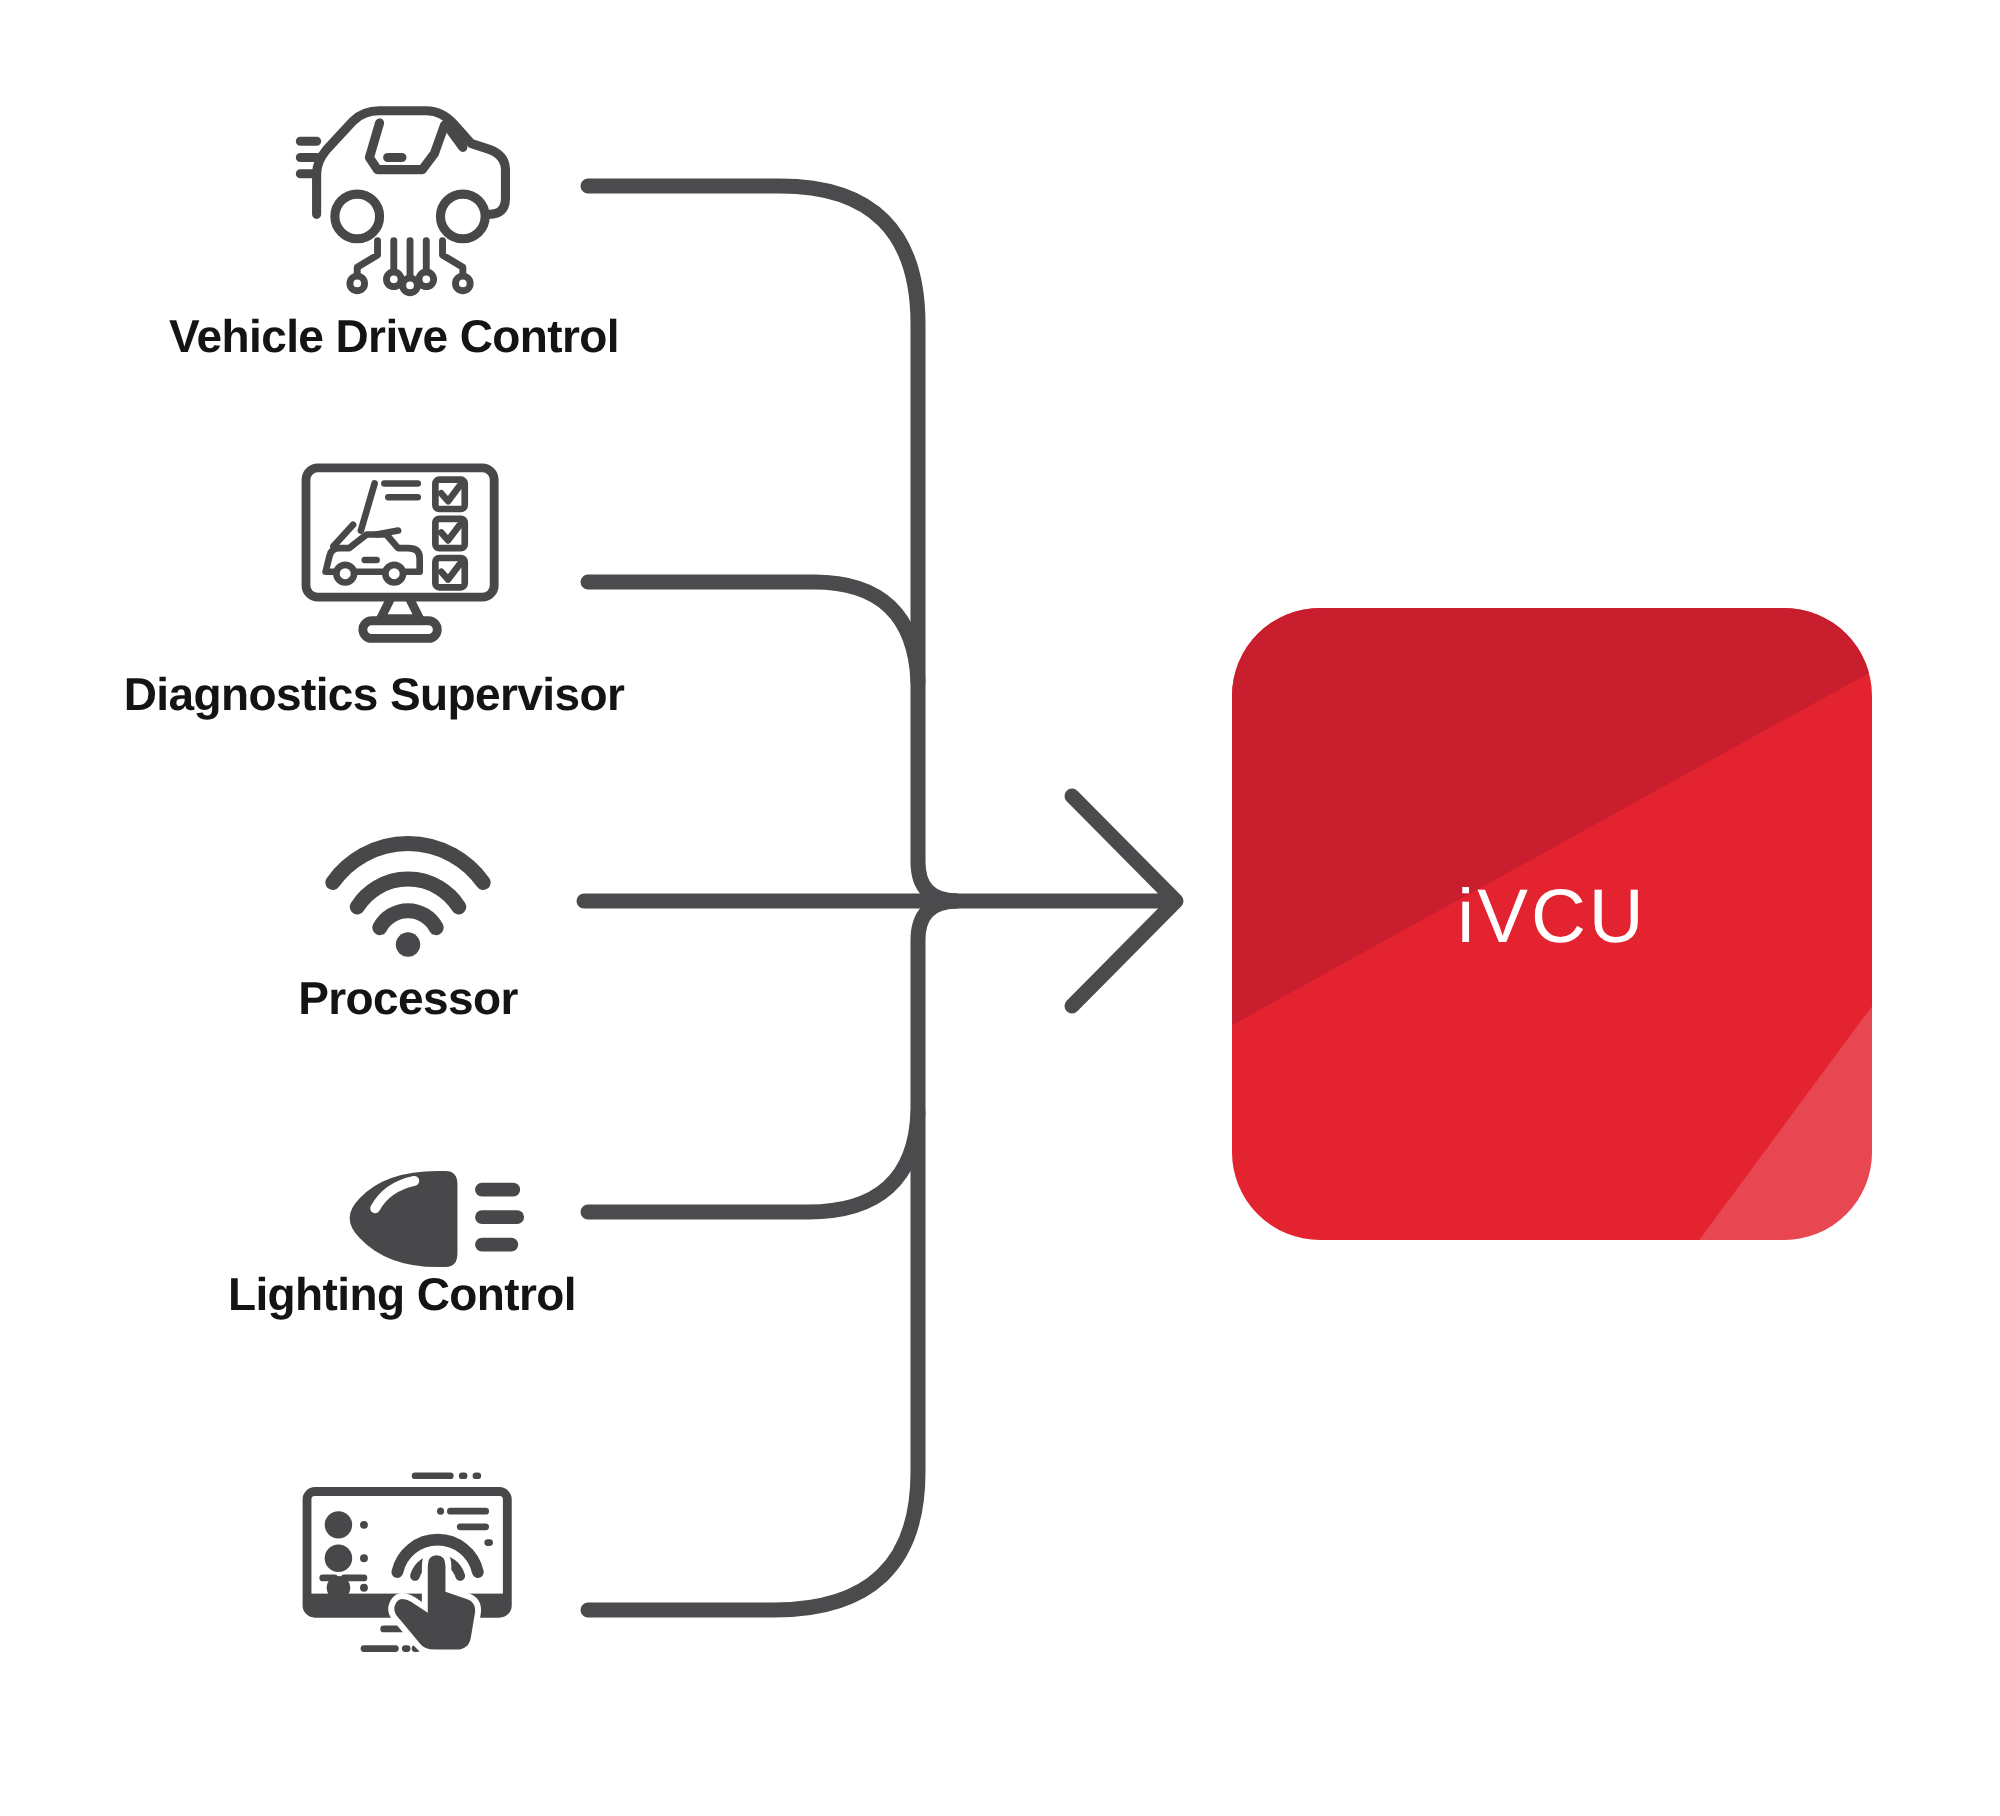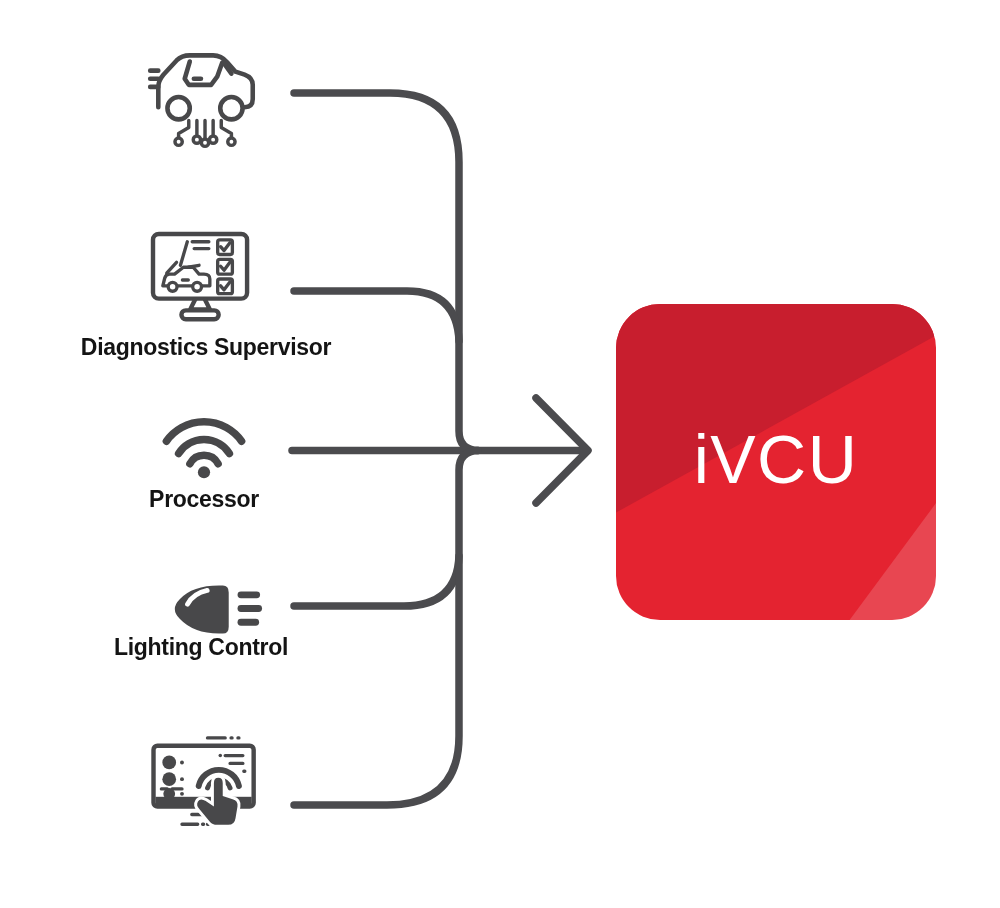--- a/index.html
+++ b/index.html
@@ -30,21 +30,21 @@
 
   .ivcu-box{
     position:absolute;left:616px;top:304px;width:320px;height:316px;
     border-radius:44px;background:var(--box-bright);overflow:hidden;
   }
   .facet{position:absolute;inset:0;}
   .facet-dark{background:var(--box-dark);clip-path:polygon(0 0,100% 0,100% 10%,0 66%);}
   .facet-light{background:var(--box-highlight);clip-path:polygon(100% 63%,100% 100%,73% 100%);}
   .ivcu-label{
     position:absolute;inset:0;display:flex;align-items:center;justify-content:center;
-    color:var(--box-text);font-size:68px;font-weight:400;letter-spacing:1.5px;
+    color:var(--box-text);font-size:38px;font-weight:400;letter-spacing:1.5px;
     padding-bottom:6px;
   }
 </style>
 </head>
 <body>
 
 <div class="canvas">
 
   <svg class="connectors" width="1000" height="908" viewBox="0 0 1000 908">
     <path d="M294 93 H390 Q459 93 459 162 V431 Q459 450 478 450.5"></path>
@@ -65,39 +65,40 @@
       <circle class="ic-stroke ic-white" cx="40" cy="71" r="11"></circle>
       <circle class="ic-stroke ic-white" cx="92" cy="71" r="11"></circle>
       <path class="ic-stroke-thin" d="M50 83 V90 L40 96 V99 M58 83 V97 M66 83 V100 M74 83 V97 M82 83 V90 L92 96 V99"></path>
       <circle class="ic-stroke-thin ic-white" cx="40" cy="104" r="3.6"></circle>
       <circle class="ic-stroke-thin ic-white" cx="58" cy="102" r="3.6"></circle>
       <circle class="ic-stroke-thin ic-white" cx="66" cy="105" r="3.6"></circle>
       <circle class="ic-stroke-thin ic-white" cx="74" cy="102" r="3.6"></circle>
       <circle class="ic-stroke-thin ic-white" cx="92" cy="104" r="3.6"></circle>
     </svg>
   </div>
+  <div class="src-label" style="left:32px;top:155px">Vehicle Drive Control</div>
 
   <div class="icon-box" style="left:148px;top:230px;width:108px;height:98px">
     <svg viewBox="0 0 110 100">
       <rect class="ic-stroke" x="5" y="4" width="96" height="66" rx="6"></rect>
       <path class="ic-stroke-thin" d="M40 12 L33 36 M45 12 H62 M47 19 H62"></path>
       <path class="ic-stroke-thin" d="M15 57 l2 -8 q1 -4 5 -4 h5 l9 -7 h10 l6 7 h5 q6 0 6 5 v7 z"></path>
       <path class="ic-stroke-thin" d="M19 44 L29 33 M41 38 L52 36"></path>
       <circle class="ic-stroke-thin ic-white" cx="25" cy="58" r="4.5"></circle>
       <circle class="ic-stroke-thin ic-white" cx="50" cy="58" r="4.5"></circle>
       <path class="ic-stroke-thin" d="M35 51 h6"></path>
       <rect class="ic-stroke-thin" x="71" y="10" width="15" height="15" rx="2"></rect>
       <rect class="ic-stroke-thin" x="71" y="30" width="15" height="15" rx="2"></rect>
       <rect class="ic-stroke-thin" x="71" y="50" width="15" height="15" rx="2"></rect>
       <path class="ic-stroke-thin" d="M74 17 l3.5 4 l6 -8 M74 37 l3.5 4 l6 -8 M74 57 l3.5 4 l6 -8"></path>
       <path class="ic-stroke" d="M48 71 l-5 10 h20 l-5 -10"></path>
       <rect class="ic-stroke" x="34" y="82" width="38" height="9" rx="4.5"></rect>
     </svg>
   </div>
-  <div class="src-label" style="left:41px;top:334px">Diagnostics Supervisor</div>
+  <div class="src-label" style="left:22px;top:334px">Diagnostics Supervisor</div>
 
   <div class="icon-box" style="left:157px;top:410px;width:94px;height:70px">
     <svg viewBox="0 0 100 72">
       <path class="ic-wifi" d="M10 32 A 49 49 0 0 1 90 32"></path>
       <path class="ic-wifi" d="M23 45 A 32 32 0 0 1 77 45"></path>
       <path class="ic-wifi" d="M35 56 A 17 17 0 0 1 65 56"></path>
       <circle class="ic-fill" cx="50" cy="65" r="6.5"></circle>
     </svg>
   </div>
   <div class="src-label" style="left:39px;top:486px">Processor</div>

